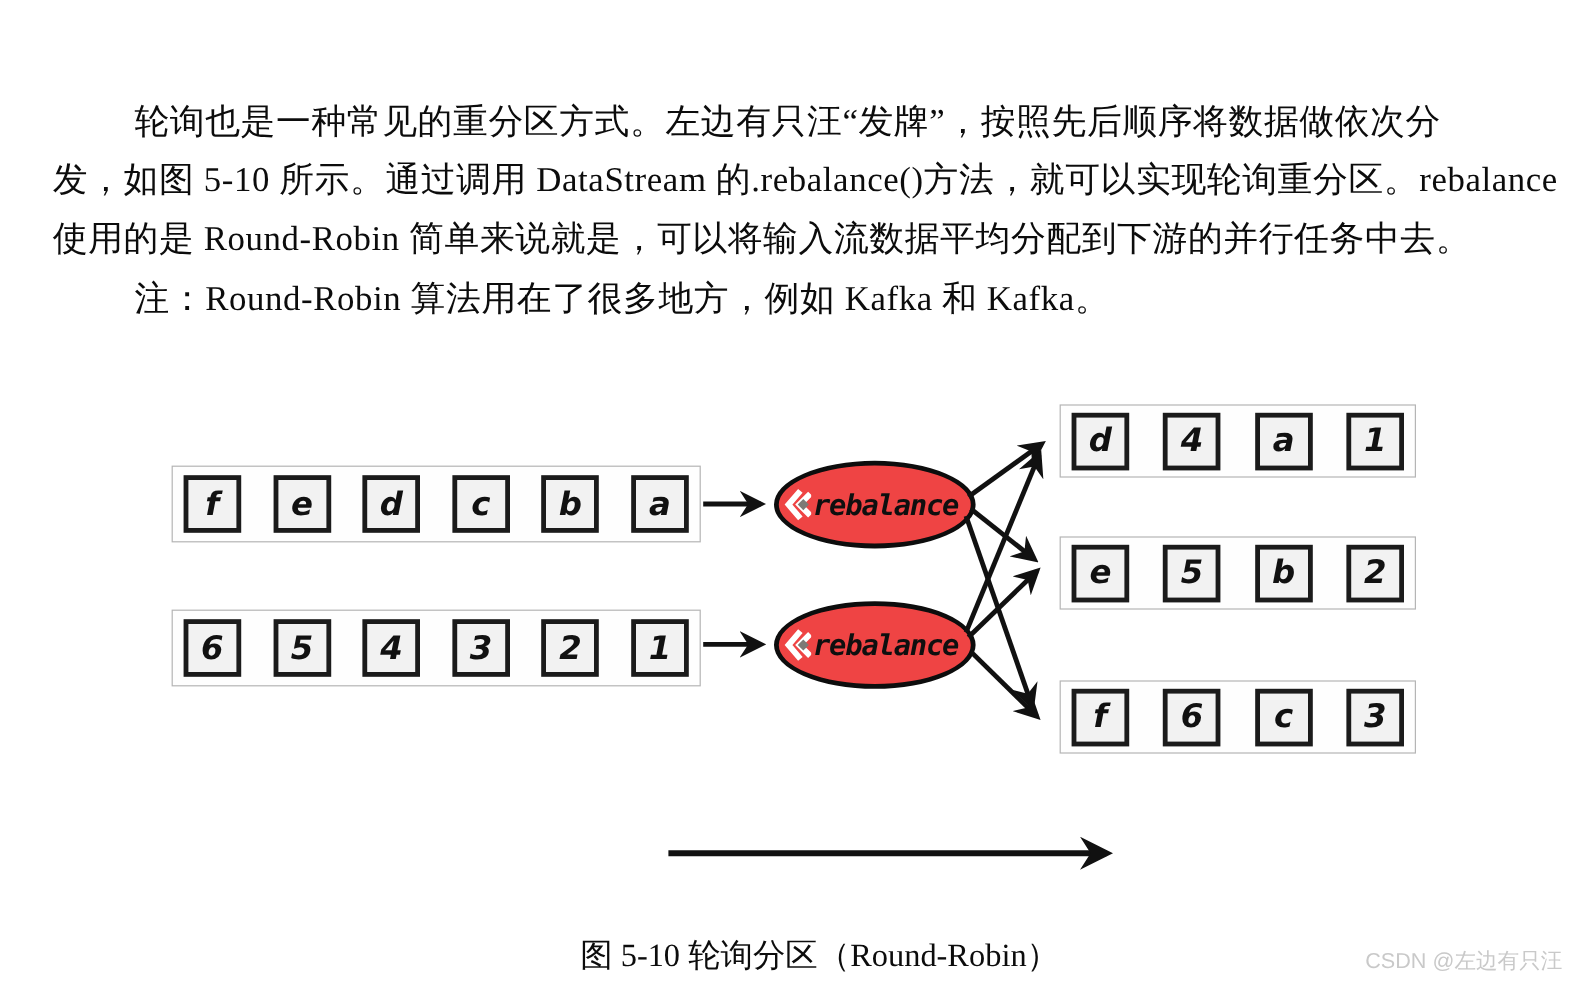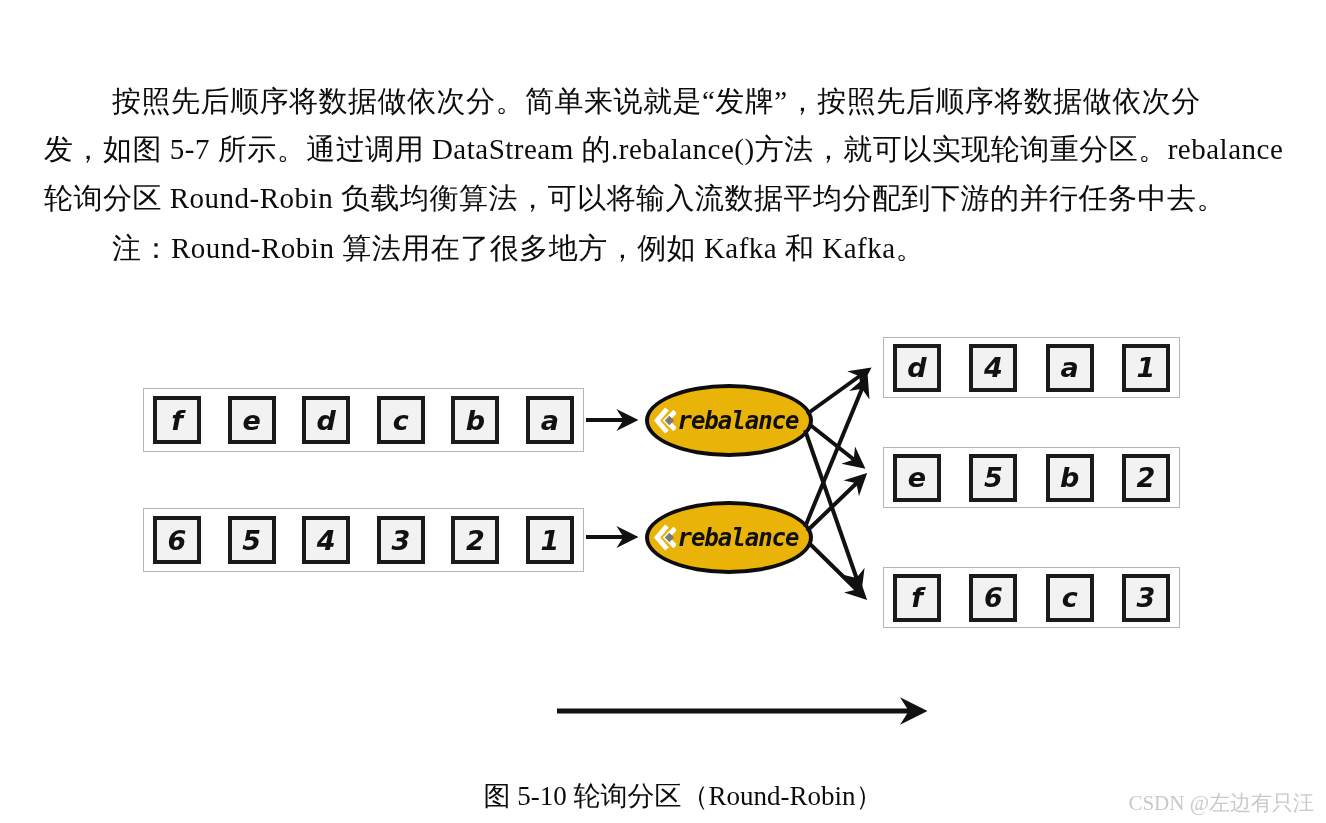--- a/index.html
+++ b/index.html
@@ -18,43 +18,43 @@
   .stream{position:absolute;background:#fefefe;border:1px solid #b5b5b5;
           display:flex;align-items:center;justify-content:space-between;
           padding:0 9px;box-sizing:border-box;}
   .stream-in{left:143px;width:441px;height:64px;}
   .stream-out{left:883px;width:297px;height:61px;}
   .cell{width:40px;height:40px;background:#f2f2f2;border:4px solid #1b1b1b;
         display:flex;align-items:center;justify-content:center;
         font-family:"DejaVu Sans",sans-serif;font-weight:bold;font-style:italic;
         font-size:27px;color:#111;flex:0 0 auto;}
 
-  .operator{position:absolute;left:645px;width:168px;height:73px;background:#eab308;
+  .operator{position:absolute;left:645px;width:168px;height:73px;background:#ef4444;
             border:4px solid #0d0d0d;border-radius:50%;box-sizing:border-box;
             display:flex;align-items:center;justify-content:center;gap:1px;}
   .op-label{font-family:"DejaVu Sans Mono",monospace;font-weight:bold;font-style:italic;
             font-size:24px;color:#0f0f0f;letter-spacing:-1px;}
   .op-icon{flex:0 0 auto;margin-left:-6px;}
 
   .overlay{position:absolute;left:0;top:0;pointer-events:none;}
 
   .caption{position:absolute;left:0;top:778px;width:100%;text-align:center;
            font-size:27px;white-space:nowrap;margin-left:20px;}
-  .watermark{position:absolute;right:12px;top:789px;font-size:21px;
-             font-family:Liberation Serif, serif;color:#c9c9c9;white-space:nowrap;}
+  .watermark{position:absolute;right:24px;top:789px;font-size:18px;
+             font-family:Liberation Sans, sans-serif;color:#c9c9c9;white-space:nowrap;}
 </style>
 </head>
 <body>
 
 <div class="page">
 
 
-  <div class="bodyline line1">按照先后顺序将数据做依次分。简单来说就是“发牌”，按照先后顺序将数据做依次分</div>
-  <div class="bodyline line2">发，如图 5-7 所示。通过调用 DataStream 的.rebalance()方法，就可以实现轮询重分区。rebalance</div>
-  <div class="bodyline line3">轮询分区 Round-Robin 负载均衡算法，可以将输入流数据平均分配到下游的并行任务中去。</div>
+  <div class="bodyline line1">轮询也是一种常见的重分区方式。左边有只汪“发牌”，按照先后顺序将数据做依次分</div>
+  <div class="bodyline line2">发，如图 5-10 所示。通过调用 DataStream 的.rebalance()方法，就可以实现轮询重分区。rebalance</div>
+  <div class="bodyline line3">使用的是 Round-Robin 简单来说就是，可以将输入流数据平均分配到下游的并行任务中去。</div>
   <div class="bodyline noteline">注：Round-Robin 算法用在了很多地方，例如 Kafka 和 Kafka。</div>
 
   <div class="stream stream-in" style="top:388px">
       <div class="cell">f</div>
       <div class="cell">e</div>
       <div class="cell">d</div>
       <div class="cell">c</div>
       <div class="cell">b</div>
       <div class="cell">a</div>
     </div>

